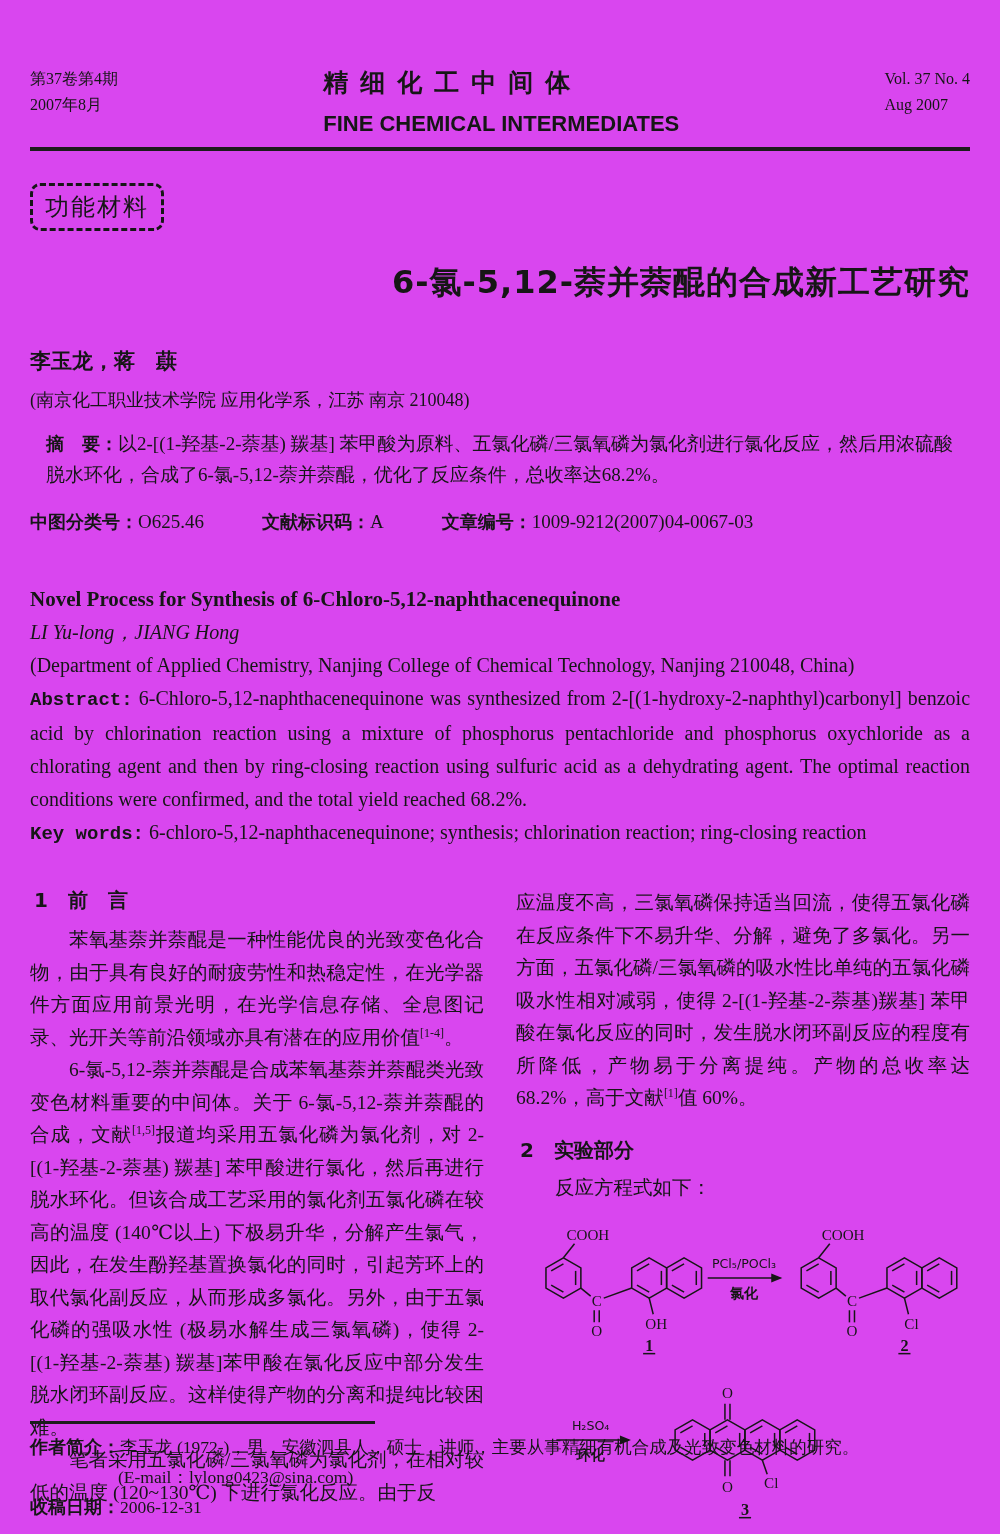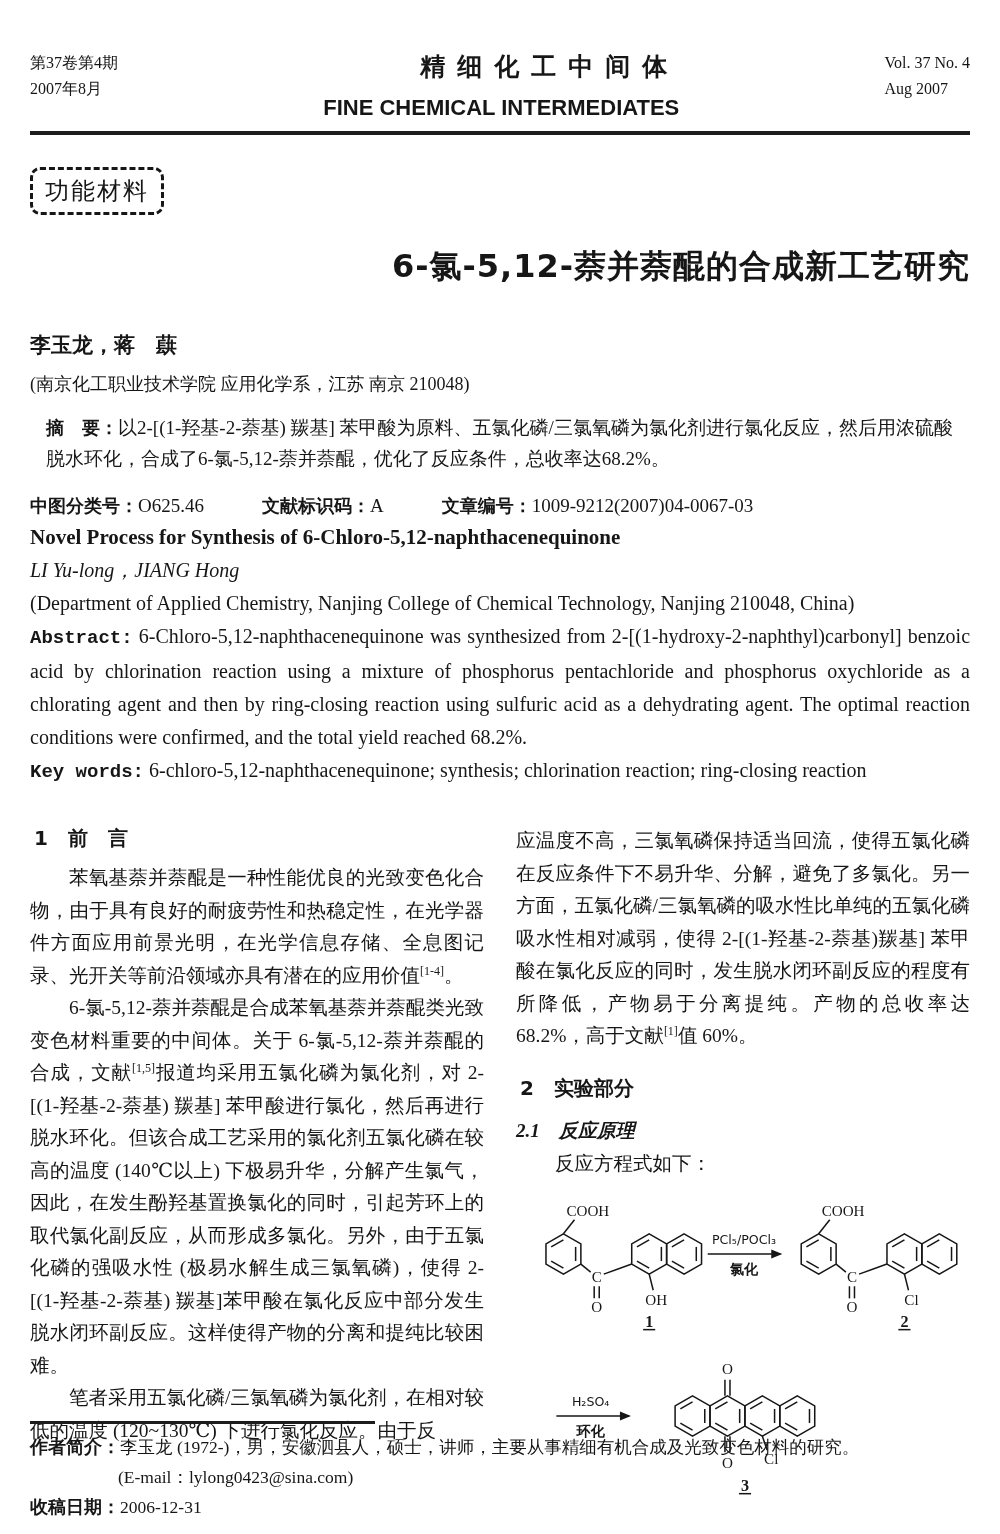--- a/index.html
+++ b/index.html
@@ -1,27 +1,27 @@
 <!DOCTYPE html>
 <html><head>
 <meta charset="utf-8">
 <style>
   html,body{margin:0;padding:0;background:#e8e8e8;}
   .page{
     position:relative; width:1000px; height:1534px; margin:0 auto;
-    background:#ffffff; color:#161616; box-sizing:border-box;
-    padding:0 30px; overflow:hidden;
+    background:#d946ef; color:#161616; box-sizing:border-box;
+    padding:16px 30px; overflow:hidden;
     font-family:"Liberation Serif","DejaVu Serif",serif;
   }
   .sans{font-family:"DejaVu Sans","Liberation Sans",sans-serif;}
 
   
   .jheader{display:flex; justify-content:space-between; align-items:flex-start; padding-top:50px;}
   .jheader .hl{font-size:16px; line-height:26px;}
-  .jheader .hc{text-align:right;}
+  .jheader .hc{text-align:left;}
   .jc-cn{font-size:25px; font-weight:bold; letter-spacing:12px; font-family:"DejaVu Sans","Liberation Sans",sans-serif;}
   .jc-en{font-size:22px; font-weight:bold; margin-top:12px; font-family:Liberation Sans, sans-serif;}
   .jheader .hr2{font-size:16px; line-height:26px; text-align:left;}
   .head-rule{height:4px; background:#1c1c1c; margin-top:10px;}
 
   
   .badge{
     display:inline-block; margin-top:32px; padding:5px 12px;
     border:3px dashed #161616; border-radius:10px;
     font-size:24px; letter-spacing:2px;
@@ -33,21 +33,21 @@
   .authors{margin-top:42px; font-size:21px; font-weight:bold;}
   .affil{margin-top:13px; font-size:18px;}
 
   
   .meta{margin-top:14px; font-size:19px; line-height:31px;}
   .meta p{margin:16px;}
   .lbl{font-weight:bold; font-family:"DejaVu Sans","Liberation Sans",sans-serif; font-size:18px;}
   .meta-row{display:flex; gap:58px; margin-top:2px;}
 
   
-  .enblk{font-size:20px; line-height:33px;}
+  .enblk{margin-top:46px; font-size:20px; line-height:33px;}
   .en-title{font-weight:bold; font-size:21px; margin:0;}
   .en-authors{font-style:italic; margin:0;}
   .en-affil{margin:0;}
   .en-abs{margin:0; text-align:justify;}
   .en-abs .lbl,.en-kw .lbl{font-size:19px;font-family:Liberation Mono, monospace;}
   .en-kw{margin:0;}
 
   
   .cols{display:flex; gap:32px; margin-top:36px;}
   .col{width:454px;}
@@ -132,21 +132,20 @@
       <h2 class="sec-h">1　前　言</h2>
       <p class="body-p"><span>苯氧基萘并萘醌是一种性能优良的光致变色化合物，由于具有良好的耐疲劳性和热稳定性，在光学器件方面应用前景光明，在光学信息存储、全息图记录、光开关等前沿领域亦具有潜在的应用价值</span><sup>[1-4]</sup><span>。</span></p>
       <p class="body-p"><span>6-氯-5,12-萘并萘醌是合成苯氧基萘并萘醌类光致变色材料重要的中间体。关于 6-氯-5,12-萘并萘醌的合成，文献</span><sup>[1,5]</sup><span>报道均采用五氯化磷为氯化剂，对 2-[(1-羟基-2-萘基) 羰基] 苯甲酸进行氯化，然后再进行脱水环化。但该合成工艺采用的氯化剂五氯化磷在较高的温度 (140℃以上) 下极易升华，分解产生氯气，因此，在发生酚羟基置换氯化的同时，引起芳环上的取代氯化副反应，从而形成多氯化。另外，由于五氯化磷的强吸水性 (极易水解生成三氯氧磷)，使得 2-[(1-羟基-2-萘基) 羰基]苯甲酸在氯化反应中部分发生脱水闭环副反应。这样使得产物的分离和提纯比较困难。</span></p>
       <p class="body-p">笔者采用五氯化磷/三氯氧磷为氯化剂，在相对较低的温度 (120~130℃) 下进行氯化反应。由于反</p>
     </div>
 
     <div class="col">
       <p class="body-p cont"><span>应温度不高，三氯氧磷保持适当回流，使得五氯化磷在反应条件下不易升华、分解，避免了多氯化。另一方面，五氯化磷/三氯氧磷的吸水性比单纯的五氯化磷吸水性相对减弱，使得 2-[(1-羟基-2-萘基)羰基] 苯甲酸在氯化反应的同时，发生脱水闭环副反应的程度有所降低，产物易于分离提纯。产物的总收率达 68.2%，高于文献</span><sup>[1]</sup><span>值 60%。</span></p>
 
       <h2 class="sec-h" style="margin-top:22px;">2　实验部分</h2>
-      <h3 class="sub-h">2.1　反应原理</h3>
       <p class="lead-p">反应方程式如下：</p>
 
       <svg class="scheme-svg" width="454" height="152" viewBox="0 0 450 150">
         <g>
           <g data-hexes="47,72;132,72;166.6,72">
               <path d="M47 52L64.3 62L64.3 82L47 92L29.7 82L29.7 62Z"></path>
               <line x1="59.1" y1="65" x2="59.1" y2="79"></line>
               <line x1="47" y1="86" x2="34.9" y2="79"></line>
               <line x1="34.9" y1="65" x2="47" y2="58"></line>
               <path d="M132 52L149.3 62L149.3 82L132 92L114.7 82L114.7 62Z"></path>

